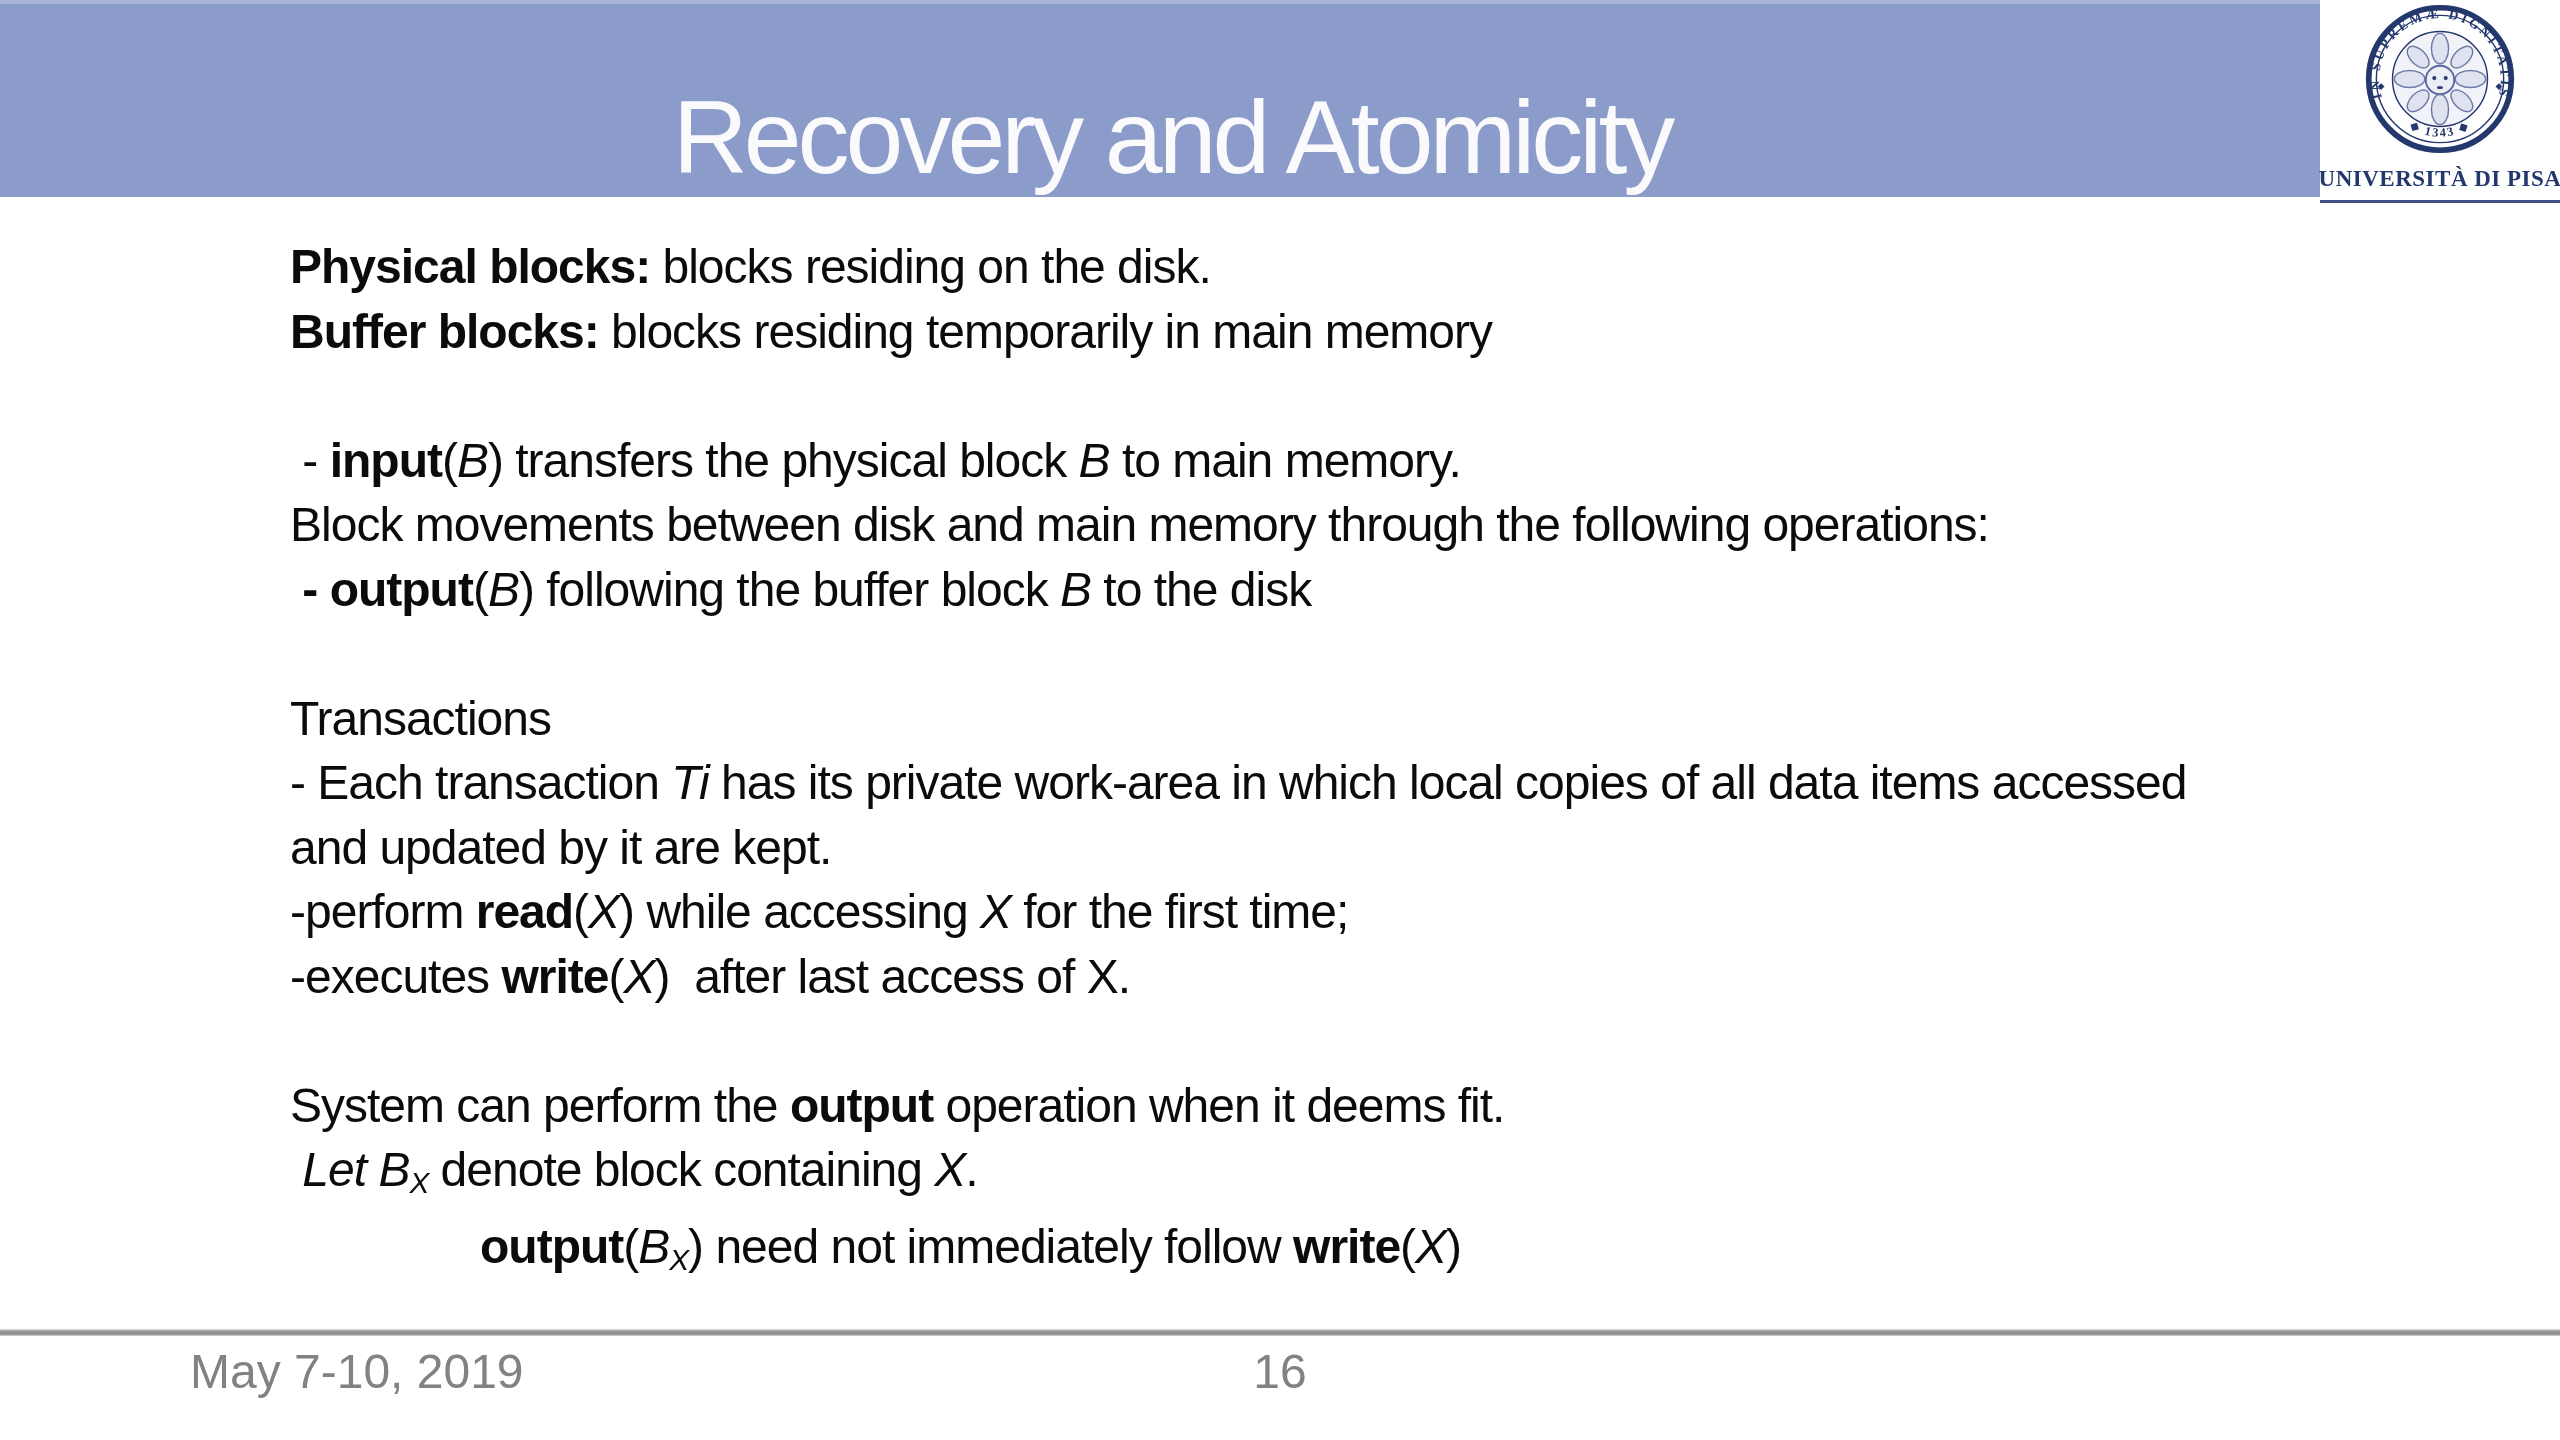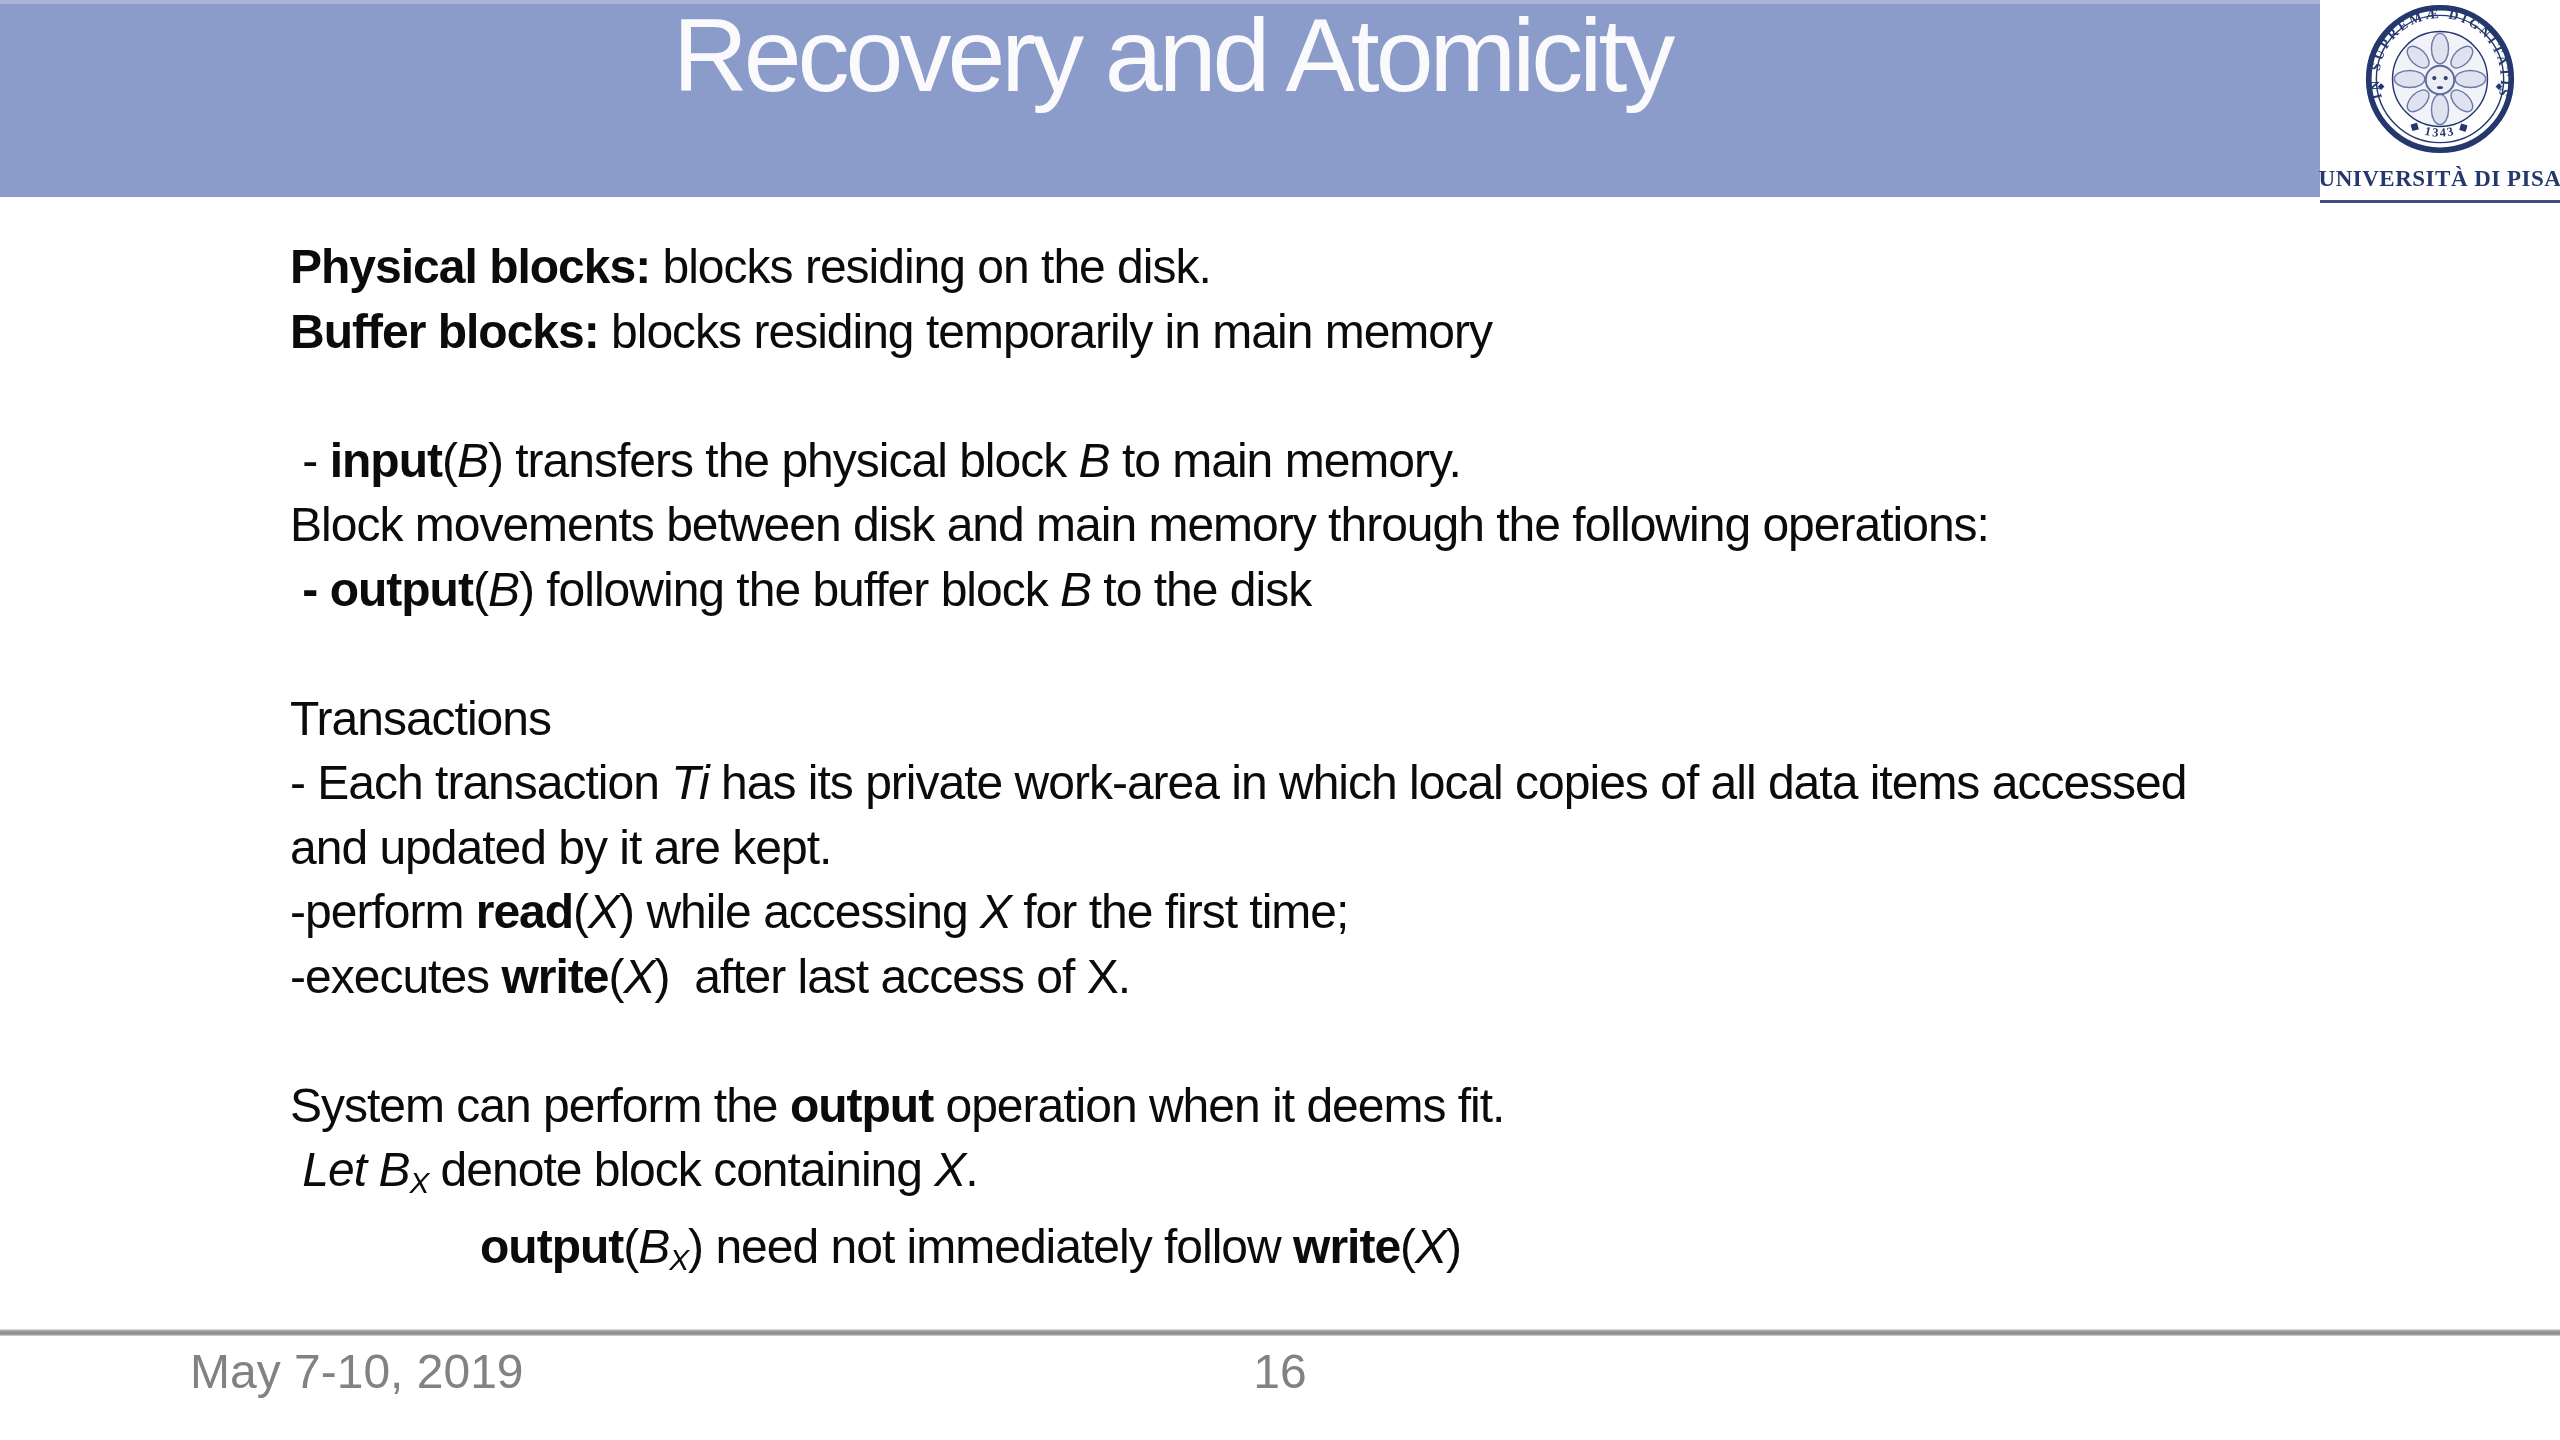--- a/index.html
+++ b/index.html
@@ -12,21 +12,21 @@
   *{margin:0;padding:0;box-sizing:border-box;}
   html,body{width:2560px;height:1440px;overflow:hidden;}
   body{font-family:"Liberation Sans","DejaVu Sans",sans-serif;background:#ffffff;}
   .slide{position:relative;width:2560px;height:1440px;background:#ffffff;}
 
   
   .header{
     position:absolute;top:0;left:0;width:2560px;height:197px;
     background:var(--header-bg);
     border-top:4px solid #a9b6d9;
-    display:flex;align-items:flex-start;justify-content:center;
+    display:flex;align-items:flex-end;justify-content:center;
     padding-right:216px;
   }
   .title{
     font-size:104px;font-weight:300;letter-spacing:-4px;
     color:var(--title-color);margin-top:-8px;white-space:nowrap;
   }
 
   
   .logo-box{
     position:absolute;top:0;right:0;width:240px;height:203px;

